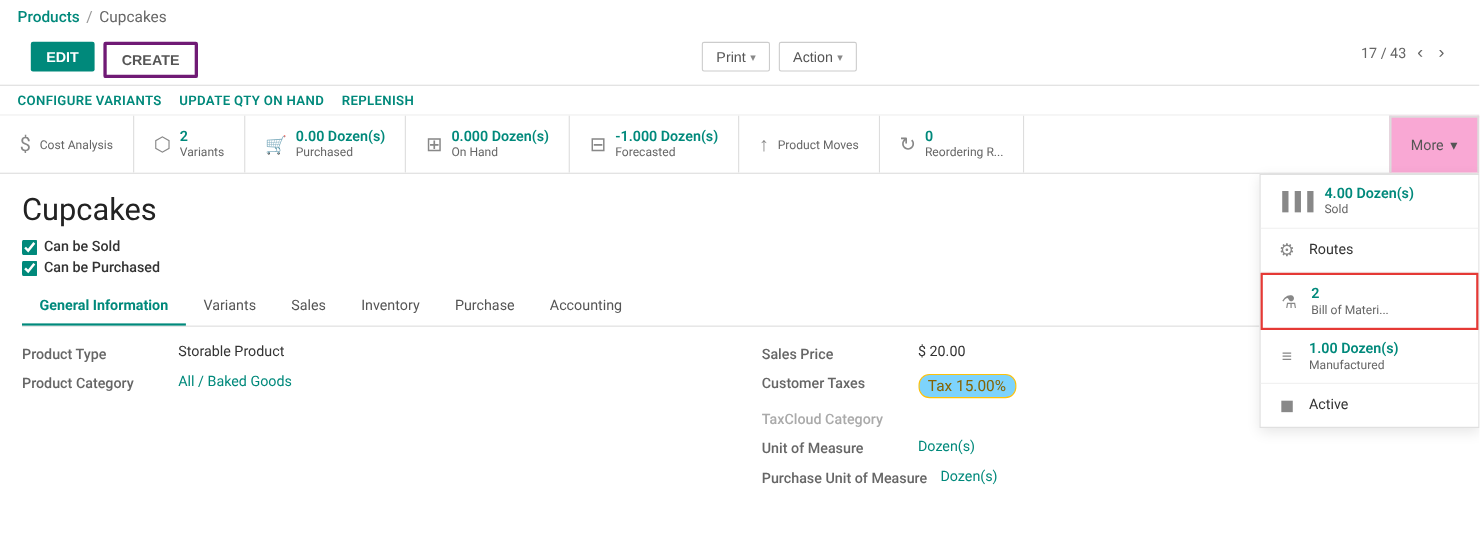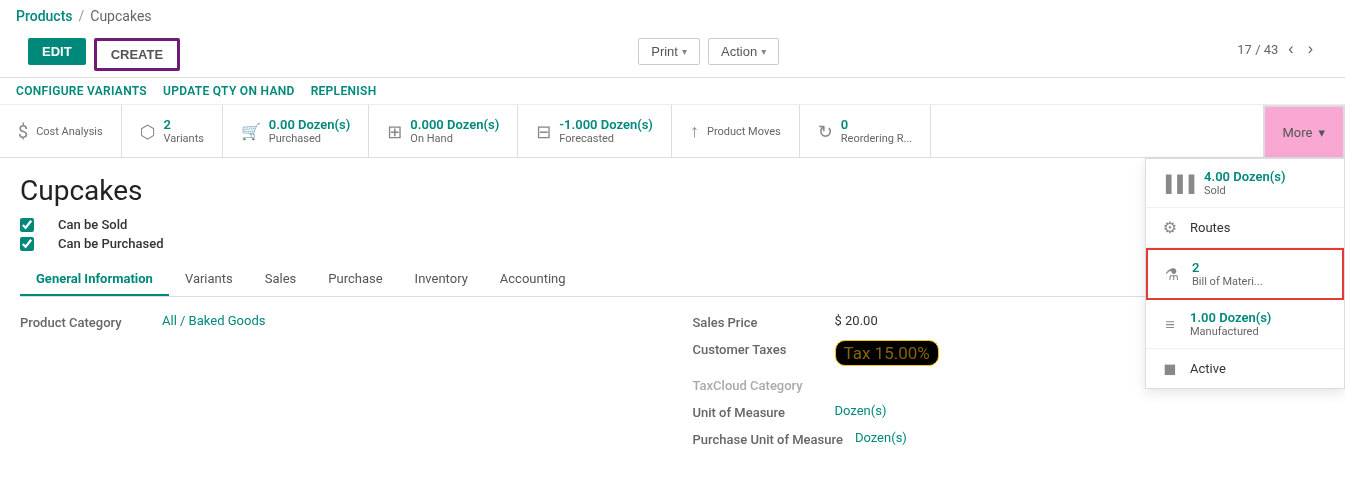--- a/index.html
+++ b/index.html
@@ -39,36 +39,36 @@
     .more-item { display: flex; align-items: center; gap: 10px; padding: 10px 14px; cursor: pointer; border-bottom: 1px solid #f0f0f0; }
     .more-item:last-child { border-bottom: none; }
     .more-item .mi-value { font-size: 13px; font-weight: 600; color: #00897b; }
     .more-item .mi-label { font-size: 11px; color: #666; }
     .more-item.highlighted { border: 2px solid #e53935; }
     .more-item .mi-icon { font-size: 16px; color: #888; min-width: 20px; text-align: center; }
 
     
     .product-form { padding: 16px 20px; }
     .product-title { font-size: 28px; font-weight: 400; color: #222; margin-bottom: 10px; }
-    .checkbox-row { display: flex; align-items: center; gap: 24px; margin-bottom: 4px; }
+    .checkbox-row { display: flex; align-items: center; gap: 6px; margin-bottom: 4px; }
     .checkbox-row input[type=checkbox] { accent-color: #00897b; width: 14px; height: 14px; }
     .checkbox-row label { font-size: 13px; color: #333; font-weight: 500; }
 
     
     .tabs { display: flex; border-bottom: 1px solid #ddd; margin-bottom: 16px; margin-top: 12px; }
     .tab { padding: 8px 16px; cursor: pointer; font-size: 13px; color: #555; border-bottom: 2px solid transparent; }
     .tab.active { color: #00897b; border-bottom-color: #00897b; font-weight: 700; }
 
     
     .form-section { display: grid; grid-template-columns: 1fr 1fr; gap: 0 40px; }
     .field-row { display: flex; align-items: flex-start; margin-bottom: 10px; gap: 12px; }
     .field-label { font-size: 13px; color: #666; min-width: 130px; padding-top: 2px; font-weight: 500; }
     .field-value { font-size: 13px; color: #333; }
     .field-link { color: #00897b; text-decoration: none; font-size: 13px; }
-    .tax-badge { background: #000000; border: 1px solid #ffc107; color: #856404; border-radius: 10px; padding: 2px 8px; font-size: 17px; }
+    .tax-badge { background: #7dd3fc; border: 1px solid #ffc107; color: #856404; border-radius: 10px; padding: 2px 8px; font-size: 14px; }
     .field-muted { color: #999; font-size: 13px; }
 
     .smart-buttons-wrapper { position: relative; }
   </style>
 </head>
 <body>
 
 <div class="breadcrumb">
   <a href="#">Products</a>
   <span class="breadcrumb-sep">/</span>
@@ -218,28 +218,32 @@
   </div>
   <div class="checkbox-row">
     <input type="checkbox" checked="" style="">
     <label>Can be Purchased</label>
   </div>
 
   <div class="tabs">
     <div class="tab active">General Information</div>
     <div class="tab">Variants</div>
     <div class="tab">Sales</div>
+    <div class="tab">Inventory</div>
     <div class="tab">Purchase</div>
-    <div class="tab">Inventory</div>
     <div class="tab">Accounting</div>
   </div>
 
   <div class="form-section">
 
     <div>
+      <div class="field-row">
+        <span class="field-label">Product Type</span>
+        <span class="field-value">Storable Product</span>
+      </div>
       <div class="field-row">
         <span class="field-label">Product Category</span>
         <a href="#" class="field-link">All / Baked Goods</a>
       </div>
     </div>
 
     <div>
       <div class="field-row">
         <span class="field-label">Sales Price</span>
         <span class="field-value">$ 20.00</span>

